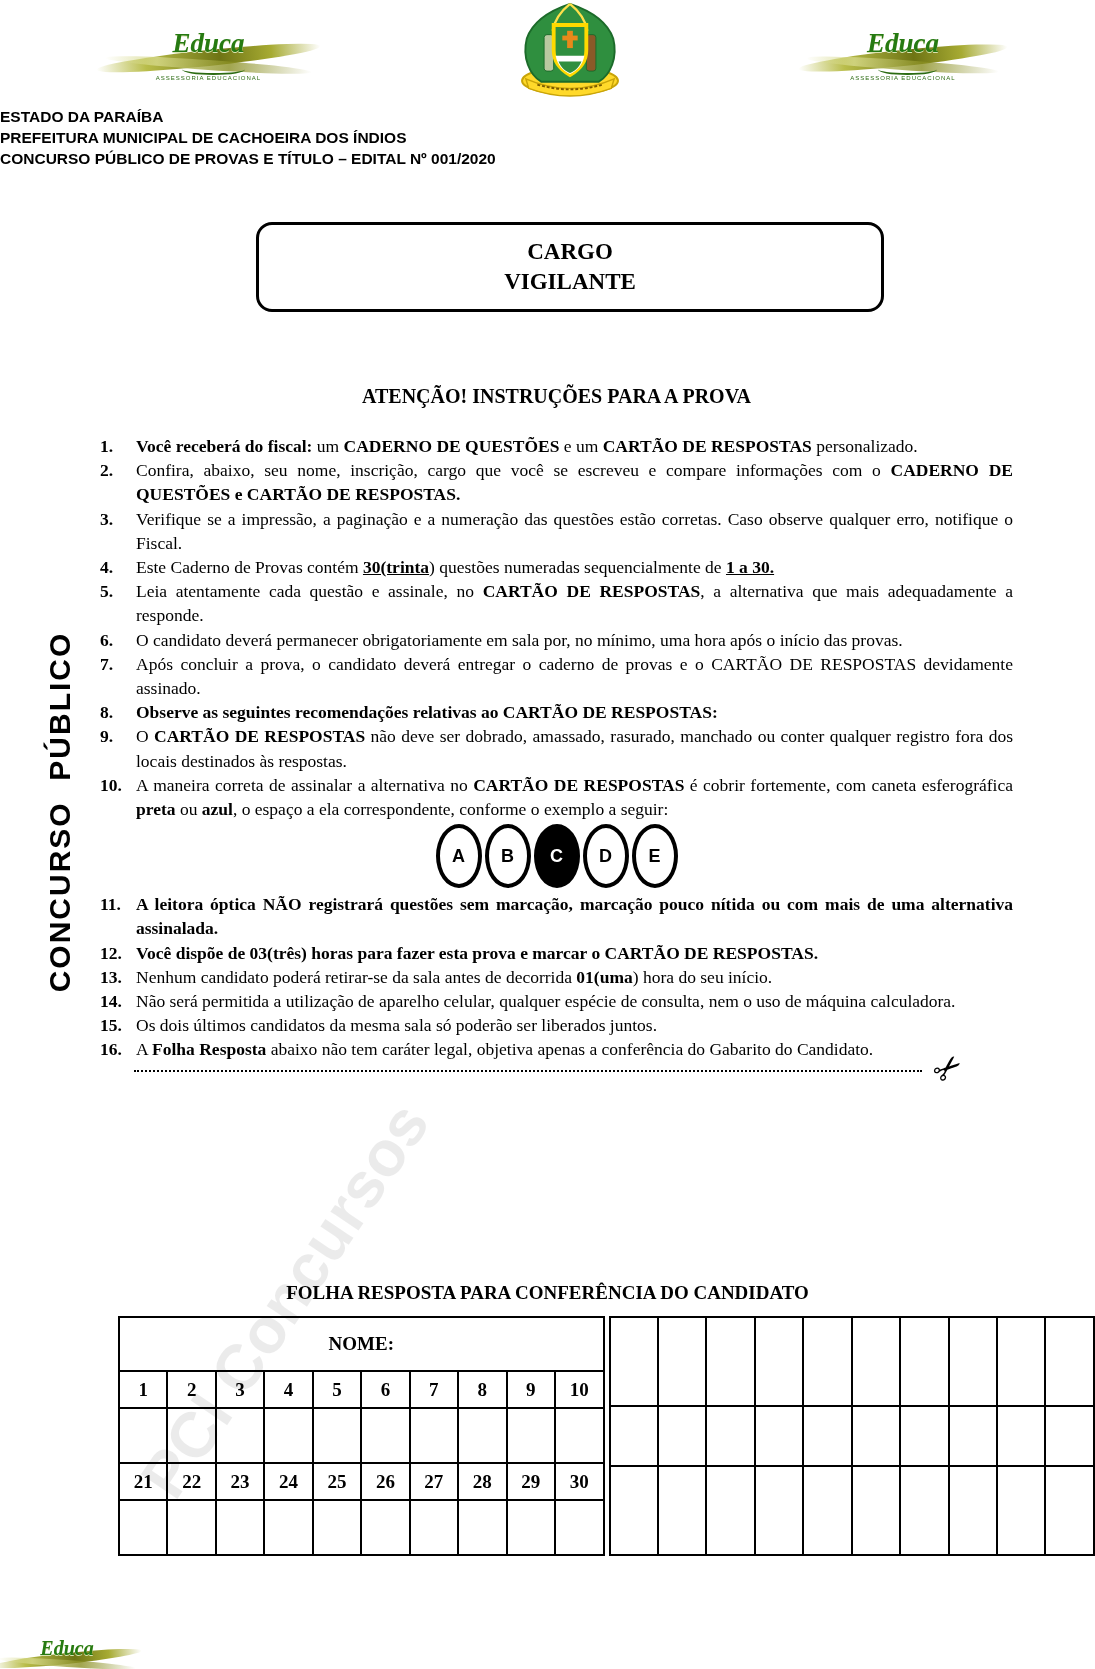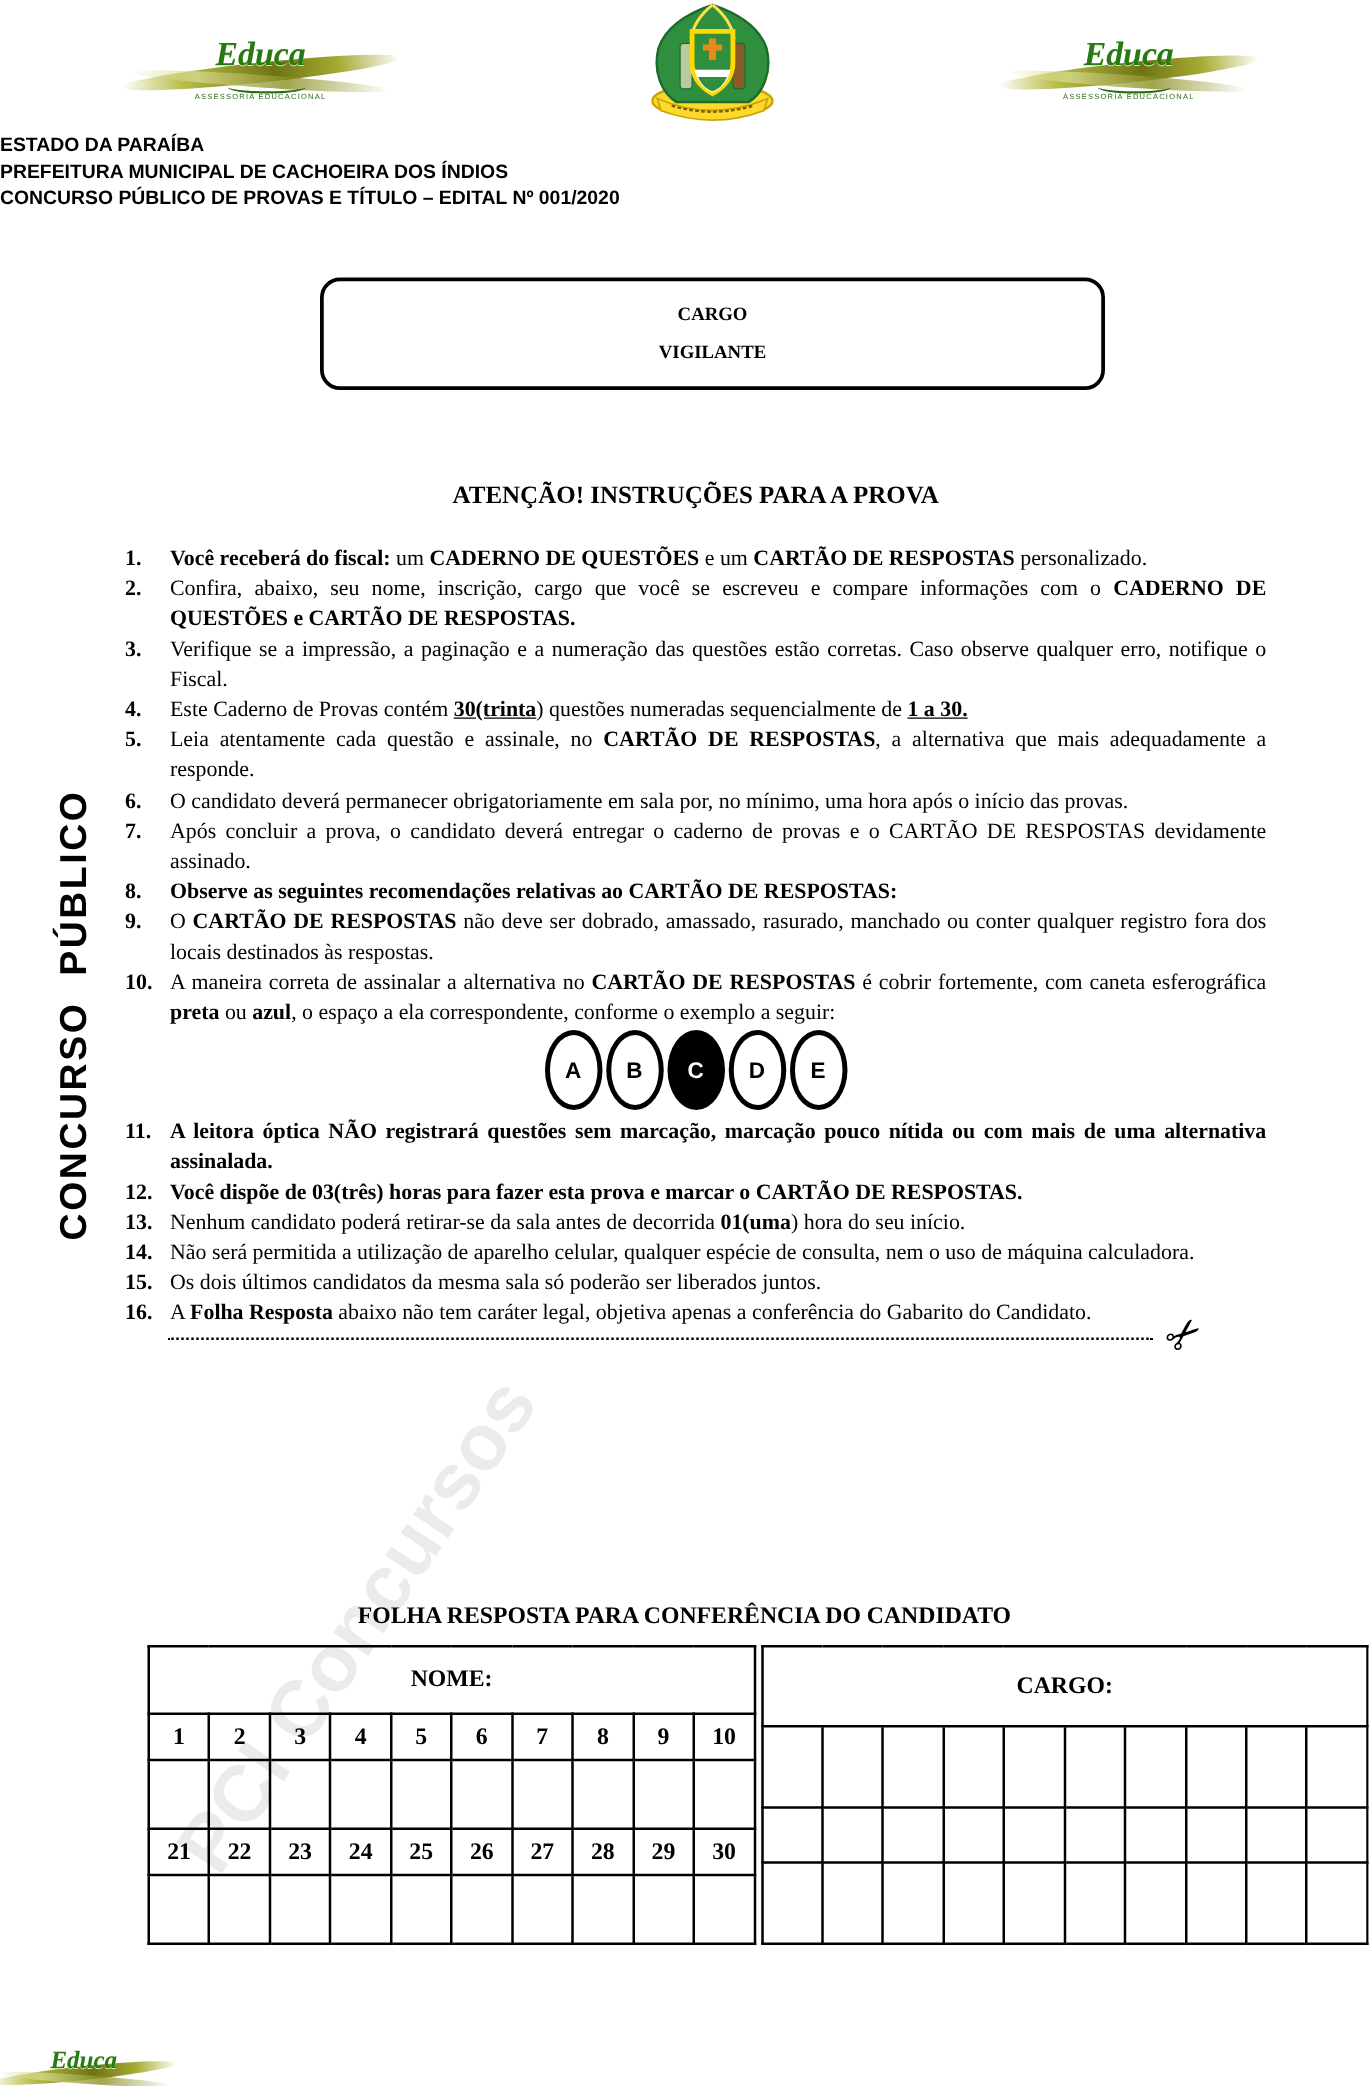--- a/index.html
+++ b/index.html
@@ -24,21 +24,21 @@
   .educa.small .sw1{top:20px;height:11px;}
   .educa.small .sw2{top:27px;height:7px;}
   .educa.small .arc{top:30px;}
 
   .org-lines{position:absolute;left:0;right:0;top:106px;text-align:left;
     font-family:"Liberation Sans",sans-serif;font-weight:bold;font-size:15.5px;line-height:21px;}
 
   
   .cargo-box{position:absolute;left:256px;top:222px;width:622px;height:84px;
     border:3px solid #000;border-radius:16px;display:flex;flex-direction:column;
-    align-items:center;justify-content:center;font-weight:bold;font-size:15px;line-height:30px;}
+    align-items:center;justify-content:center;font-weight:bold;font-size:23px;line-height:30px;}
 
   
   .side-label{position:absolute;left:60px;top:812px;transform:translate(-50%,-50%) rotate(-90deg);
     transform-origin:center;white-space:pre;font-family:"Liberation Sans",sans-serif;
     font-weight:bold;font-size:30px;letter-spacing:2px;}
 
   
   .watermark{position:absolute;left:285px;top:1300px;transform:translate(-50%,-50%) rotate(-56deg);
     font-family:"Liberation Sans",sans-serif;font-weight:bold;font-size:64px;
     color:rgba(0,0,0,0.08);white-space:nowrap;pointer-events:none;}
@@ -259,23 +259,20 @@
             <td class="r-ans"></td>
             <td class="r-ans"></td>
             <td class="r-ans"></td>
             <td class="r-ans"></td>
           </tr>
         </tbody>
       </table>
     <table>
         <tbody>
           <tr>
-            <td class="r-head" colspan="10">CARGO:</td>
-          </tr>
-          <tr>
             <td class="r-ans"></td>
             <td class="r-ans"></td>
             <td class="r-ans"></td>
             <td class="r-ans"></td>
             <td class="r-ans"></td>
             <td class="r-ans"></td>
             <td class="r-ans"></td>
             <td class="r-ans"></td>
             <td class="r-ans"></td>
             <td class="r-ans"></td>

